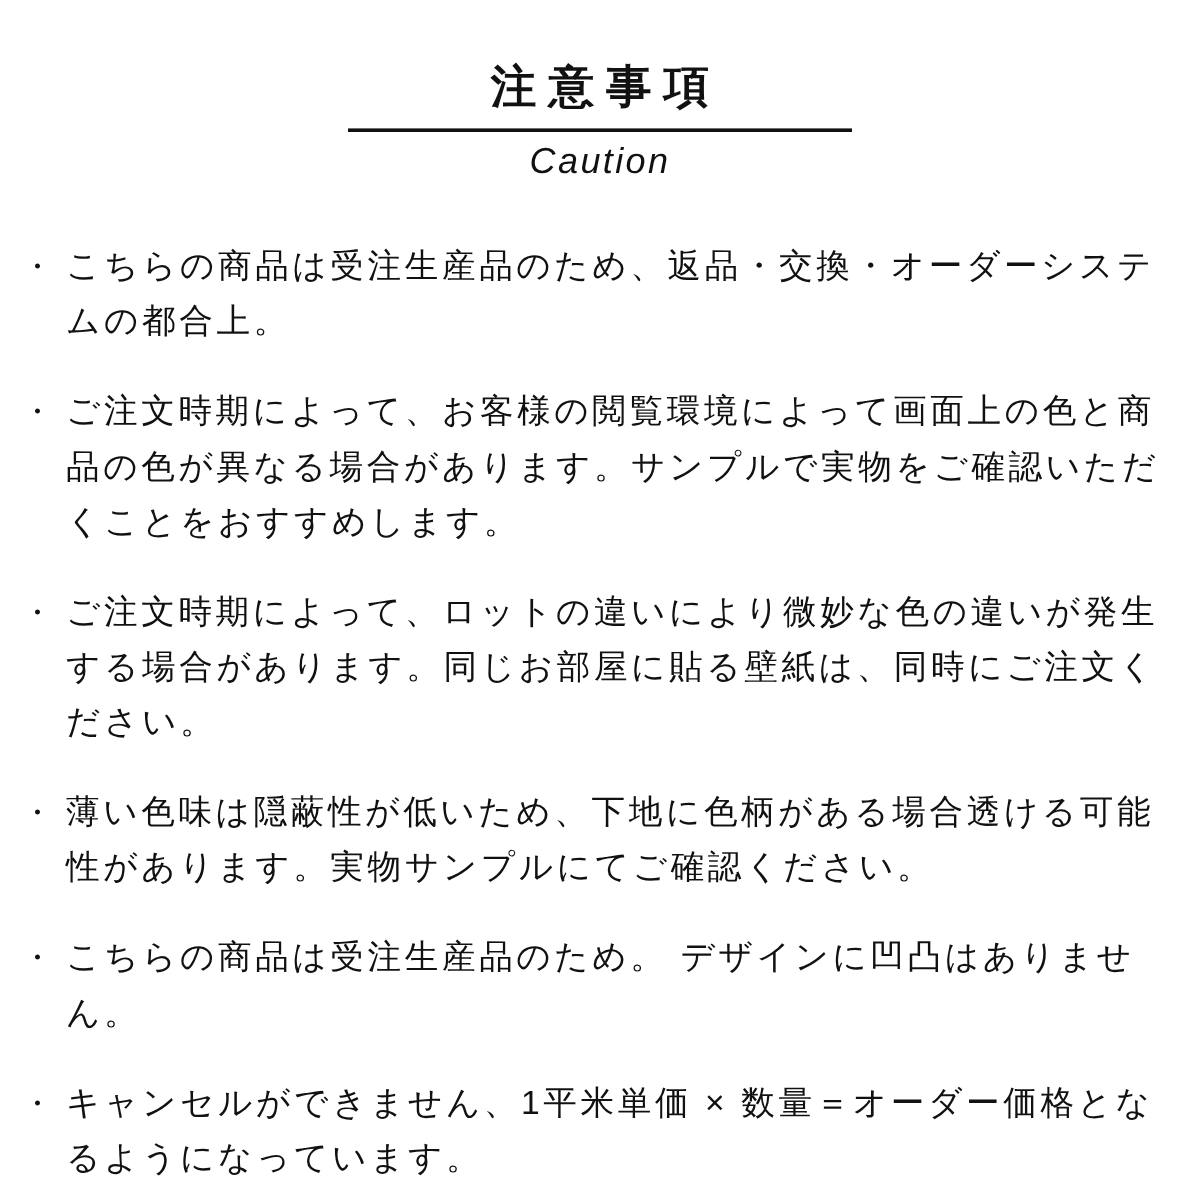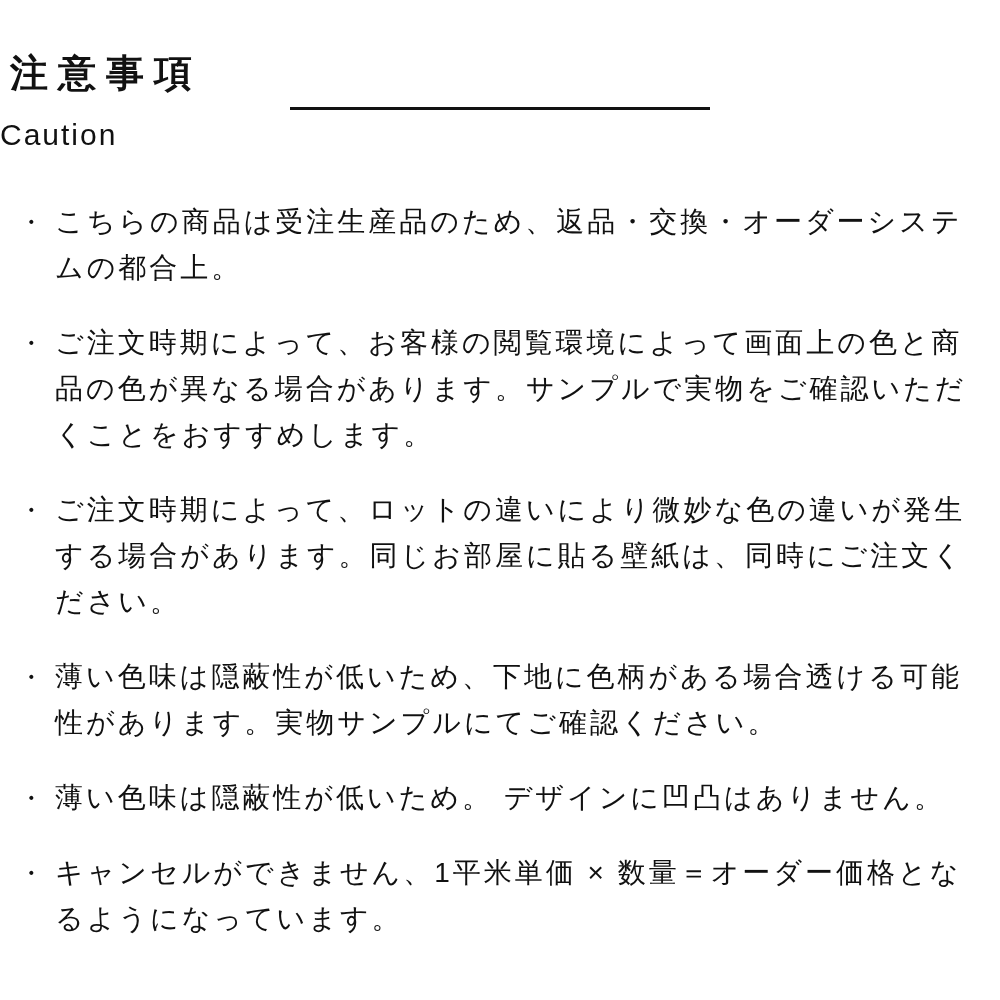--- a/index.html
+++ b/index.html
@@ -11,41 +11,42 @@
     position: relative;
     width: 1000px;
     height: 1000px;
     background: #ffffff;
     color: #111111;
     font-family: "Liberation Sans", "DejaVu Sans", sans-serif;
     overflow: hidden;
     box-sizing: border-box;
   }
   .header {
-    text-align: left;
+    text-align: center;
     padding-top: 50px;
   }
   .page-title {
     margin: 0;
     font-size: 38px;
     line-height: 46px;
     font-weight: 800;
     letter-spacing: 10px;
     text-indent: 10px;
     color: #111111;
   }
   .title-divider {
     width: 420px;
     height: 3px;
     background: #111111;
     margin: 11px auto 7px auto;
   }
   .page-subtitle {
     font-size: 30px;
     line-height: 36px;
+    font-style: italic;
     font-weight: 500;
     letter-spacing: 2px;
     color: #111111;
   }
   .caution-list {
     padding: 46px 25px 0 18px;
   }
   .list-item {
     display: flex;
     align-items: flex-start;
@@ -98,21 +99,21 @@
       <span class="bullet-text">ご注文時期によって、ロットの違いにより微妙な色の違いが発生する場合があります。同じお部屋に貼る壁紙は、同時にご注文ください。</span>
     </div>
 
     <div class="list-item">
       <span class="bullet-marker">・</span>
       <span class="bullet-text">薄い色味は隠蔽性が低いため、下地に色柄がある場合透ける可能性があります。実物サンプルにてご確認ください。</span>
     </div>
 
     <div class="list-item">
       <span class="bullet-marker">・</span>
-      <span class="bullet-text">薄い色味は隠蔽性が低いため。 デザインに凹凸はありません。</span>
+      <span class="bullet-text">こちらの商品は受注生産品のため。 デザインに凹凸はありません。</span>
     </div>
 
     <div class="list-item">
       <span class="bullet-marker">・</span>
       <span class="bullet-text">キャンセルができません、1平米単価 × 数量＝オーダー価格となるようになっています。</span>
     </div>
 
   </main>
 
 </div>

